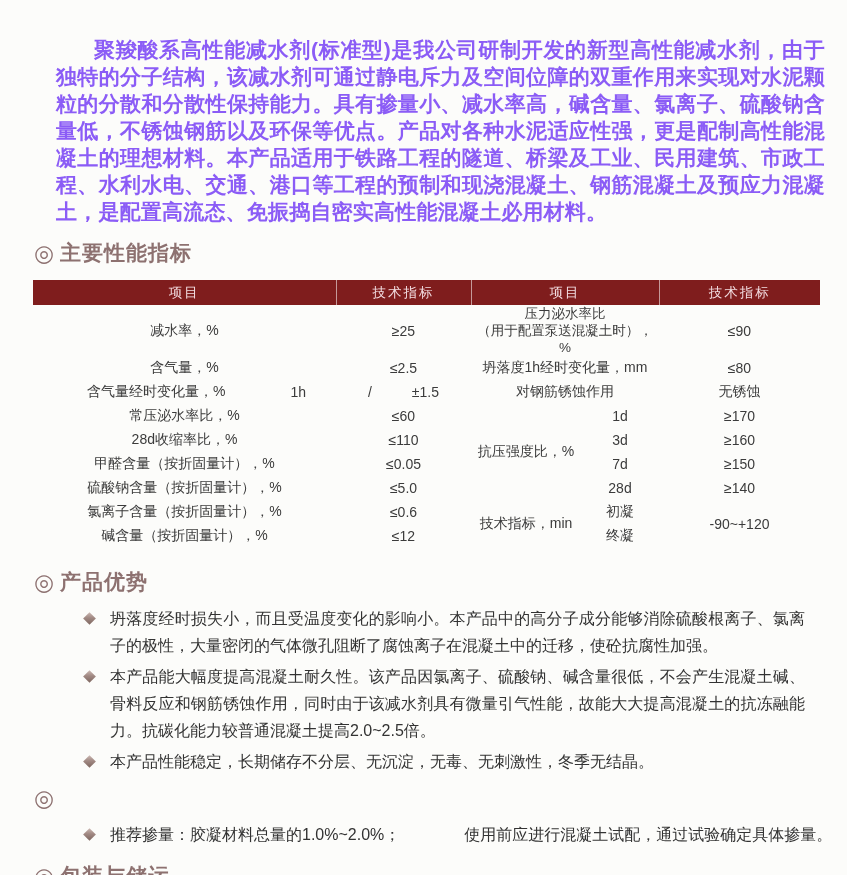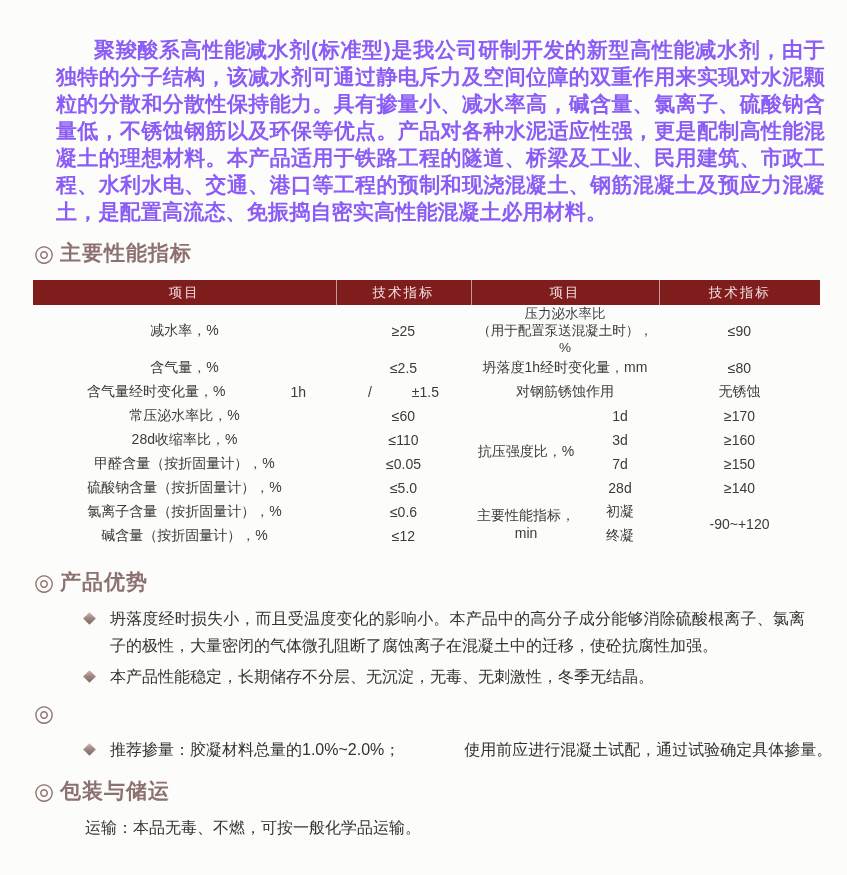--- a/index.html
+++ b/index.html
@@ -178,41 +178,45 @@
       </tr>
       <tr>
         <td>硫酸钠含量（按折固量计），%</td>
         <td>≤5.0</td>
         <td>28d</td>
         <td>≥140</td>
       </tr>
       <tr>
         <td>氯离子含量（按折固量计），%</td>
         <td>≤0.6</td>
-        <td rowspan="2">主要性能指标，min</td>
+        <td rowspan="2">技术指标，min</td>
         <td>初凝</td>
         <td rowspan="2">-90~+120</td>
       </tr>
       <tr>
         <td>碱含量（按折固量计），%</td>
         <td>≤12</td>
         <td>终凝</td>
       </tr>
     </tbody>
   </table>
 
   <div class="section-heading h-advantages">
     <span class="marker">◎</span>
     <span class="title">产品优势</span>
   </div>
 
   <div class="adv-list">
     <div class="bullet-item">
       <span class="diamond"></span>
       <span>坍落度经时损失小，而且受温度变化的影响小。本产品中的高分子成分能够消除硫酸根离子、氯离子的极性，大量密闭的气体微孔阻断了腐蚀离子在混凝土中的迁移，使砼抗腐性加强。</span>
+    </div>
+    <div class="bullet-item">
+      <span class="diamond"></span>
+      <span>本产品能大幅度提高混凝土耐久性。该产品因氯离子、硫酸钠、碱含量很低，不会产生混凝土碱、骨料反应和钢筋锈蚀作用，同时由于该减水剂具有微量引气性能，故能大大提高混凝土的抗冻融能力。抗碳化能力较普通混凝土提高2.0~2.5倍。</span>
     </div>
     <div class="bullet-item">
       <span class="diamond"></span>
       <span>本产品性能稳定，长期储存不分层、无沉淀，无毒、无刺激性，冬季无结晶。</span>
     </div>
   </div>
 
   <div class="section-heading h-usage">
     <span class="marker">◎</span>
   </div>

